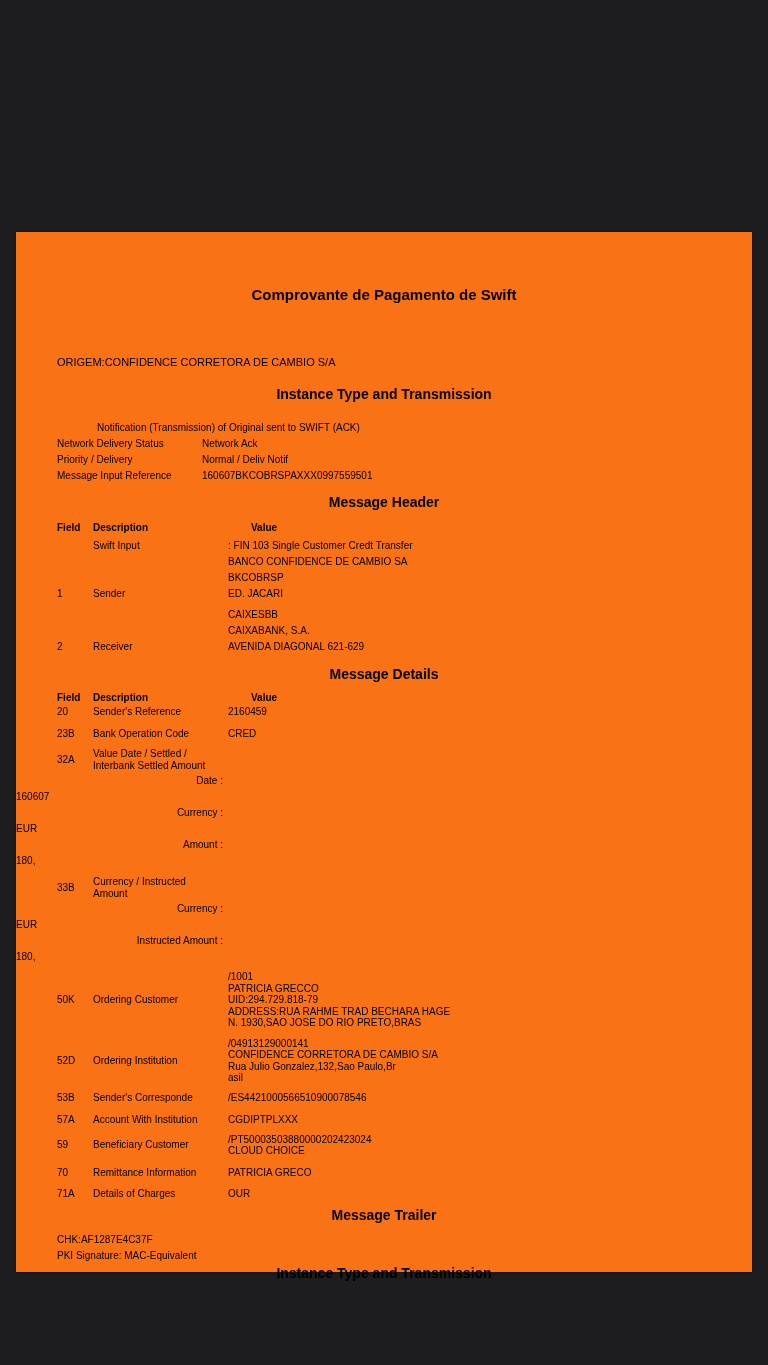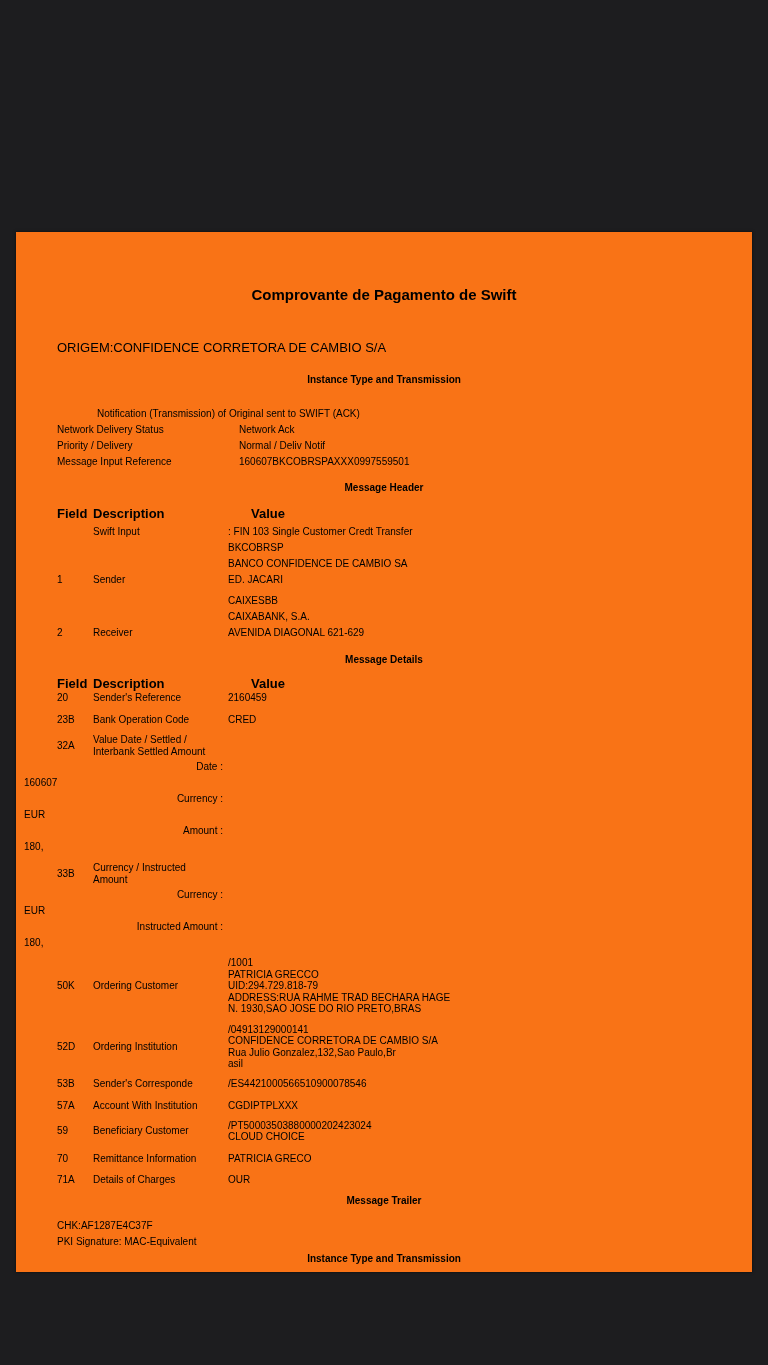--- a/index.html
+++ b/index.html
@@ -16,40 +16,40 @@
     position:absolute; left:16px; top:232px;
     width:736px; height:1040px;
     background:#f97316;
     box-shadow:0 0 3px rgba(0,0,0,0.6);
   }
   .doc-title {
     margin-top:54px;
     text-align:center;
     font-size:15px; font-weight:bold; line-height:18px;
   }
-  .origem { margin-top:36px; margin-left:41px; font-size:13px; line-height:16px; }
-  .sec-h { text-align:center; font-size:10px; font-weight:bold; line-height:16px; }
+  .origem { margin-top:50px; margin-left:41px; font-size:11px; line-height:16px; }
+  .sec-h { text-align:center; font-size:14px; font-weight:bold; line-height:16px; }
   .note { margin-top:18px; margin-left:41px; font-size:10px; line-height:16px;padding-left:40px; }
   .t-row { display:flex; margin-left:41px; font-size:10px; line-height:16px; }
-  .t-label { width:182px; flex:none; }
+  .t-label { width:145px; flex:none; }
   .cols {
     display:flex; margin-left:41px;
-    font-size:13px; font-weight:bold; line-height:12px;
+    font-size:10px; font-weight:bold; line-height:12px;
   }
   .c-field { width:36px; flex:none; }
   .c-desc  { width:158px; flex:none; }
   .row { display:flex; margin-left:41px; font-size:10px; line-height:16px; align-items:flex-end; }
   .row.center { align-items:center; }
   .row .f { width:36px; flex:none; }
   .row .d { width:135px; flex:none; padding-right:6px; }
   .row .v { flex:1; min-width:0; }
   .tight { line-height:11.5px; }
   .kv { display:flex; font-size:10px; line-height:16px;flex-direction:column; }
   .kv .kl { width:207px; flex:none; text-align:right; }
-  .kv .kvv { margin-left:8px; }
+  .kv .kvv { margin-left:0; }
   .trailer-line { margin-left:41px; font-size:10px; line-height:16px; }
 </style>
 </head>
 <body>
 
 <div class="viewer">
   <div class="page">
 
     <div class="doc-title">Comprovante de Pagamento de Swift</div>
 
@@ -83,22 +83,22 @@
     <div class="row" style="margin-top:4px">
       <span class="f"></span>
       <span class="d">Swift Input</span>
       <span class="v">: FIN 103 Single Customer Credt Transfer</span>
     </div>
 
     <div class="row">
       <span class="f">1</span>
       <span class="d">Sender</span>
       <span class="v">
+        <div>BANCO CONFIDENCE DE CAMBIO SA</div>
         <div>BKCOBRSP</div>
-        <div>BANCO CONFIDENCE DE CAMBIO SA</div>
         <div>ED. JACARI</div>
       </span>
     </div>
 
     <div class="row" style="margin-top:5px">
       <span class="f">2</span>
       <span class="d">Receiver</span>
       <span class="v">
         <div>CAIXESBB</div>
         <div>CAIXABANK, S.A.</div>

